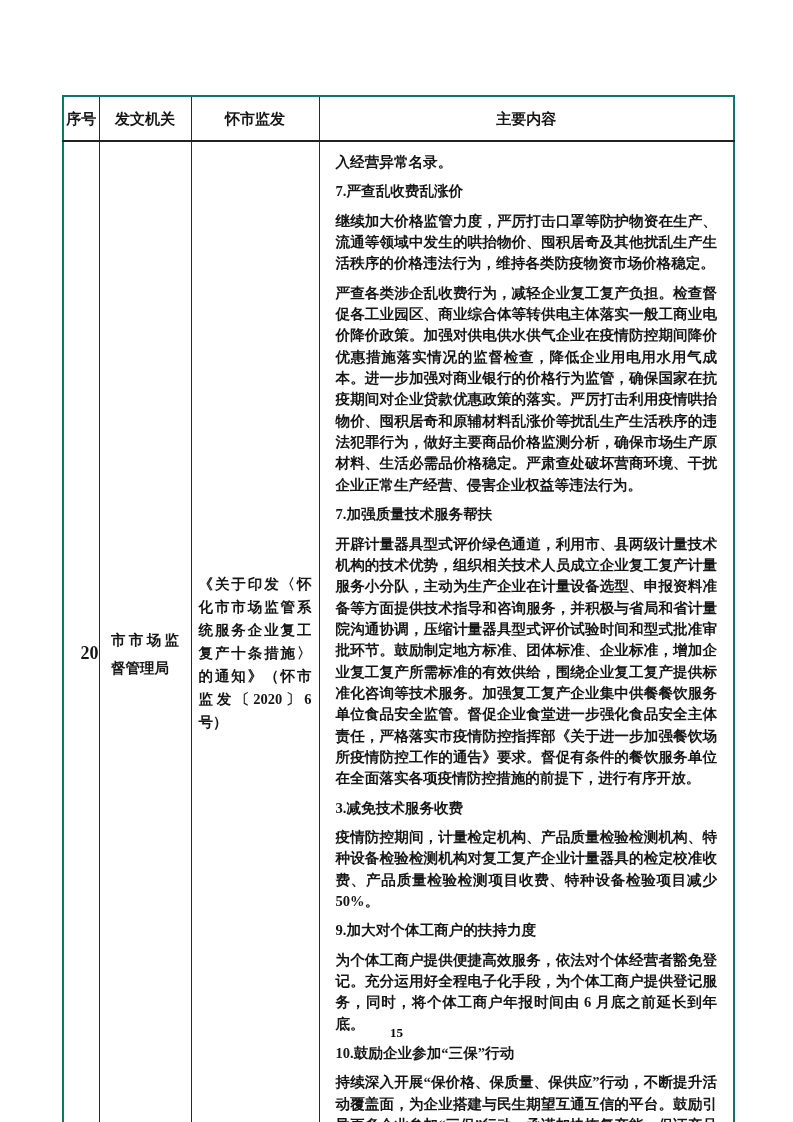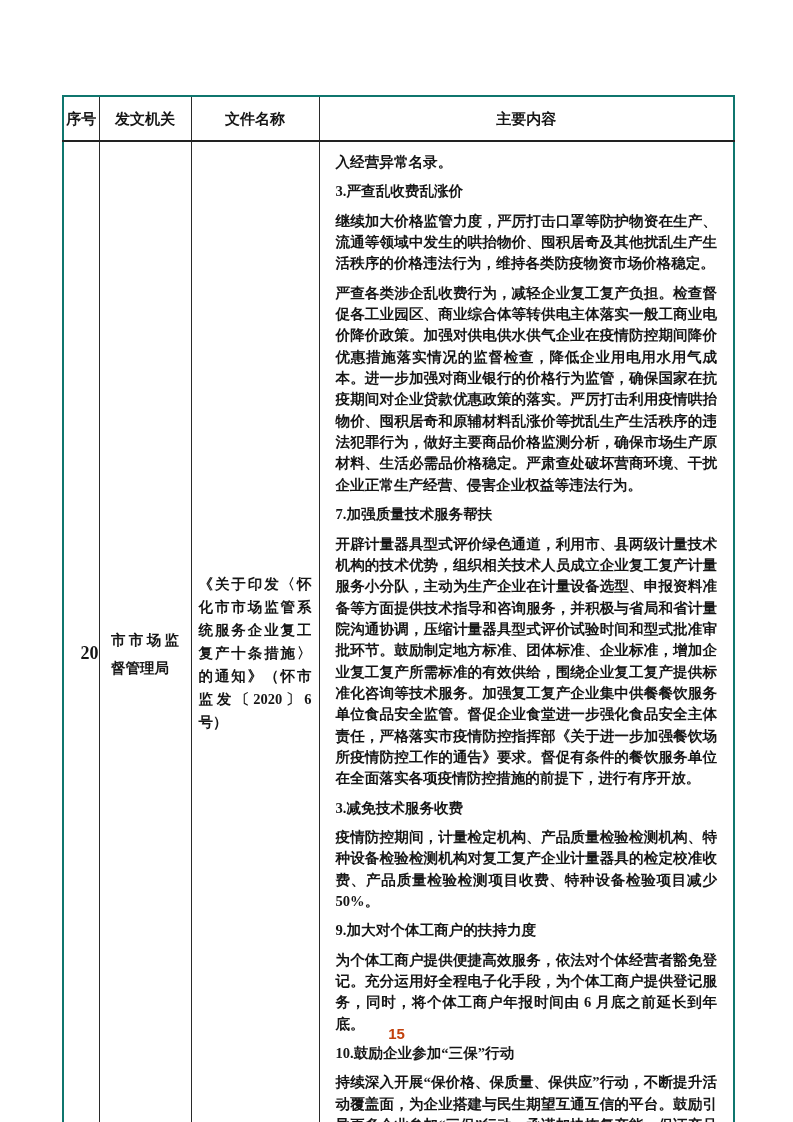--- a/index.html
+++ b/index.html
@@ -83,59 +83,59 @@
     text-align: justify;
     text-justify: inter-ideograph;
     margin: 8px;
   }
   .page-number {
     position: absolute;
     top: 1025px;
     left: 0;
     width: 100%;
     text-align: center;
-    font-size: 15px;
+    font-size: 13px;
     font-weight: 600;
-    color: #c2410c;
-    font-family: Liberation Sans, sans-serif;
+    color: #000000;
+    font-family: Liberation Serif, serif;
   }
 </style>
 </head>
 <body>
 
 <div class="page">
 
   <table class="doc-table">
     <colgroup>
       <col style="width:36px">
       <col style="width:92px">
       <col style="width:128px">
       <col style="width:415px">
     </colgroup>
     <thead>
       <tr>
         <th>序号</th>
         <th>发文机关</th>
-        <th>文件名称</th>
+        <th>怀市监发</th>
         <th>主要内容</th>
       </tr>
     </thead>
     <tbody>
       <tr>
         <td class="col-num">20</td>
         <td class="col-agency">
           <div class="agency-text">市市场监督管理局</div>
         </td>
         <td class="col-file">
           <div class="file-text">《关于印发〈怀化市市场监管系统服务企业复工复产十条措施〉的通知》（怀市监发〔2020〕6号）</div>
         </td>
         <td class="col-content">
           <div class="content-text">
               <div class="para">入经营异常名录。</div>
-              <div class="para">3.严查乱收费乱涨价</div>
+              <div class="para">7.严查乱收费乱涨价</div>
               <div class="para">继续加大价格监管力度，严厉打击口罩等防护物资在生产、流通等领域中发生的哄抬物价、囤积居奇及其他扰乱生产生活秩序的价格违法行为，维持各类防疫物资市场价格稳定。</div>
               <div class="para">严查各类涉企乱收费行为，减轻企业复工复产负担。检查督促各工业园区、商业综合体等转供电主体落实一般工商业电价降价政策。加强对供电供水供气企业在疫情防控期间降价优惠措施落实情况的监督检查，降低企业用电用水用气成本。进一步加强对商业银行的价格行为监管，确保国家在抗疫期间对企业贷款优惠政策的落实。严厉打击利用疫情哄抬物价、囤积居奇和原辅材料乱涨价等扰乱生产生活秩序的违法犯罪行为，做好主要商品价格监测分析，确保市场生产原材料、生活必需品价格稳定。严肃查处破坏营商环境、干扰企业正常生产经营、侵害企业权益等违法行为。</div>
               <div class="para">7.加强质量技术服务帮扶</div>
               <div class="para">开辟计量器具型式评价绿色通道，利用市、县两级计量技术机构的技术优势，组织相关技术人员成立企业复工复产计量服务小分队，主动为生产企业在计量设备选型、申报资料准备等方面提供技术指导和咨询服务，并积极与省局和省计量院沟通协调，压缩计量器具型式评价试验时间和型式批准审批环节。鼓励制定地方标准、团体标准、企业标准，增加企业复工复产所需标准的有效供给，围绕企业复工复产提供标准化咨询等技术服务。加强复工复产企业集中供餐餐饮服务单位食品安全监管。督促企业食堂进一步强化食品安全主体责任，严格落实市疫情防控指挥部《关于进一步加强餐饮场所疫情防控工作的通告》要求。督促有条件的餐饮服务单位在全面落实各项疫情防控措施的前提下，进行有序开放。</div>
               <div class="para">3.减免技术服务收费</div>
               <div class="para">疫情防控期间，计量检定机构、产品质量检验检测机构、特种设备检验检测机构对复工复产企业计量器具的检定校准收费、产品质量检验检测项目收费、特种设备检验项目减少 50%。</div>
               <div class="para">9.加大对个体工商户的扶持力度</div>
               <div class="para">为个体工商户提供便捷高效服务，依法对个体经营者豁免登记。充分运用好全程电子化手段，为个体工商户提供登记服务，同时，将个体工商户年报时间由 6 月底之前延长到年底。</div>
               <div class="para">10.鼓励企业参加“三保”行动</div>
               <div class="para">持续深入开展“保价格、保质量、保供应”行动，不断提升活动覆盖面，为企业搭建与民生期望互通互信的平台。鼓励引导更多企业参加“三保”行动，承诺加快恢复产能，保证产品质量，保持价格稳定，保障市场供应，凝聚疫情防控合力。</div>

